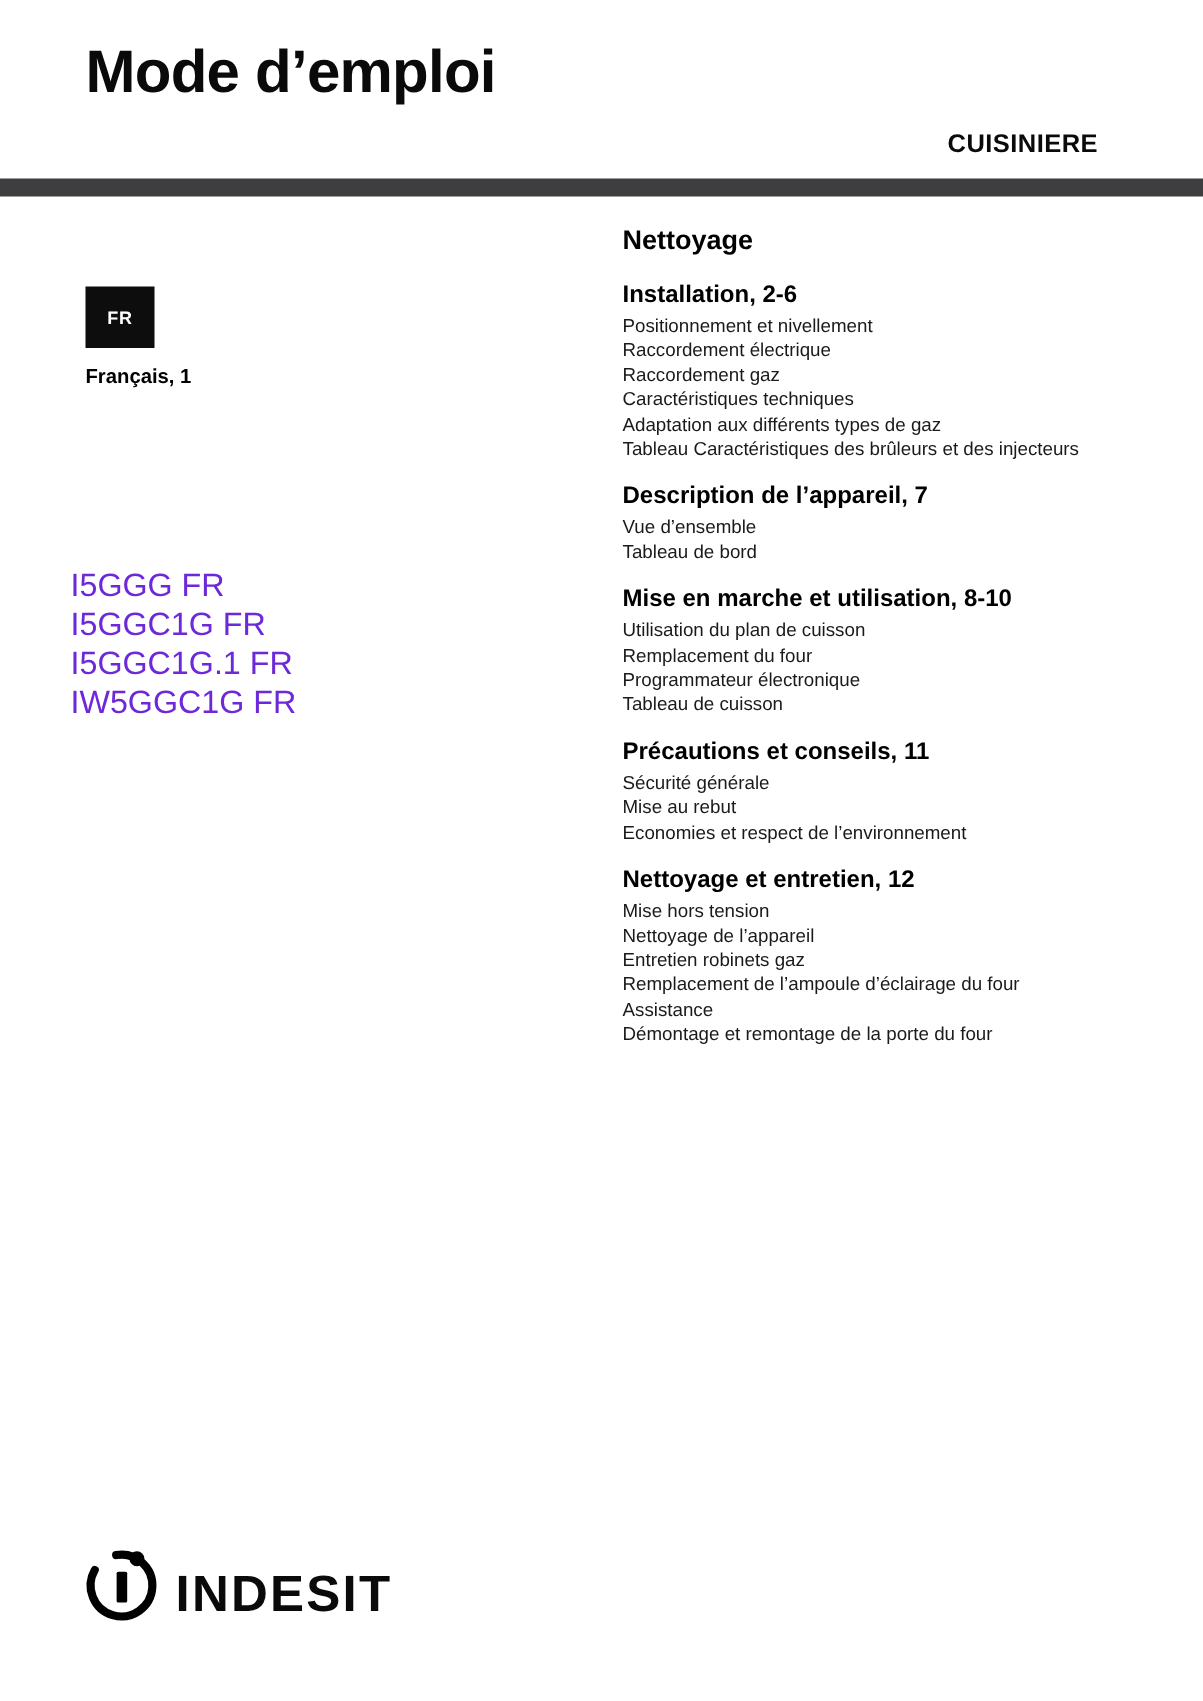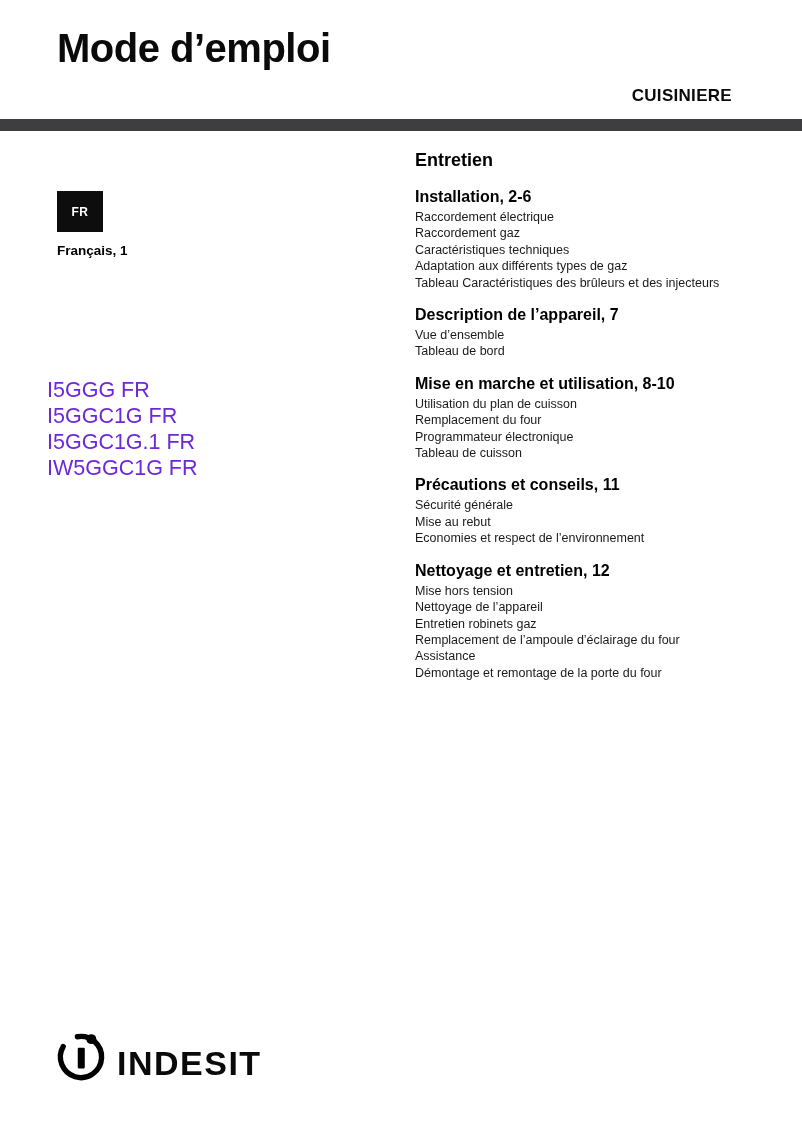--- a/index.html
+++ b/index.html
@@ -127,24 +127,25 @@
   <div class="lang-label">Français, 1</div>
 
   <div class="models">
     <div>I5GGG FR</div>
     <div>I5GGC1G FR</div>
     <div>I5GGC1G.1 FR</div>
     <div>IW5GGC1G FR</div>
   </div>
 
   <div class="toc">
-    <h2 class="toc-title">Entretien</h2>
+    <h2 class="toc-title">Nettoyage</h2>
 
     <section class="toc-section">
       <h3 class="toc-heading">Installation, 2-6</h3>
+      <p class="toc-item">Positionnement et nivellement</p>
       <p class="toc-item">Raccordement électrique</p>
       <p class="toc-item">Raccordement gaz</p>
       <p class="toc-item">Caractéristiques techniques</p>
       <p class="toc-item">Adaptation aux différents types de gaz</p>
       <p class="toc-item">Tableau Caractéristiques des brûleurs et des injecteurs</p>
     </section>
 
     <section class="toc-section">
       <h3 class="toc-heading">Description de l’appareil, 7</h3>
       <p class="toc-item">Vue d’ensemble</p>

